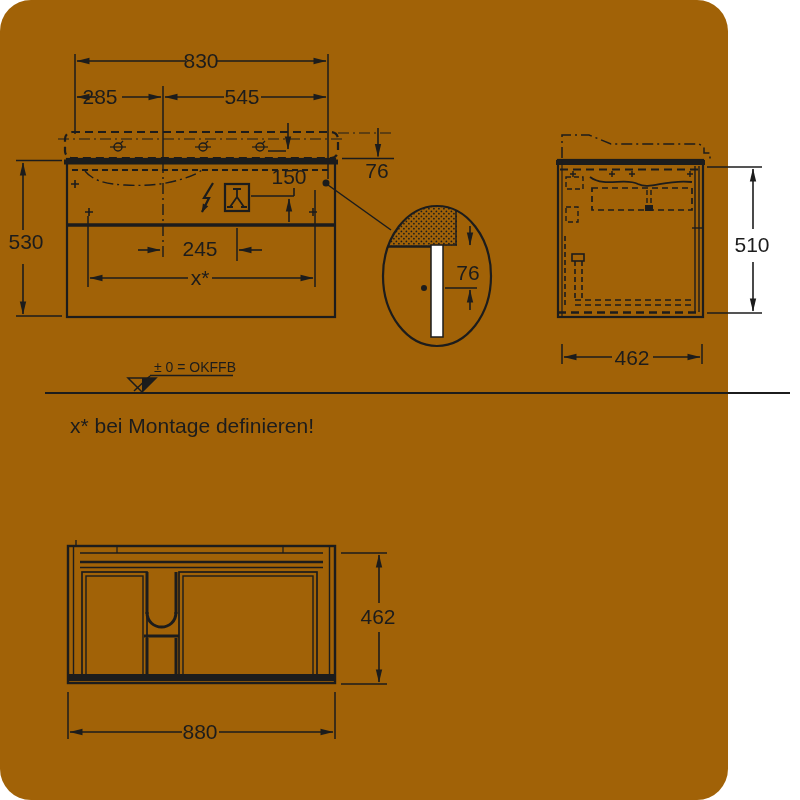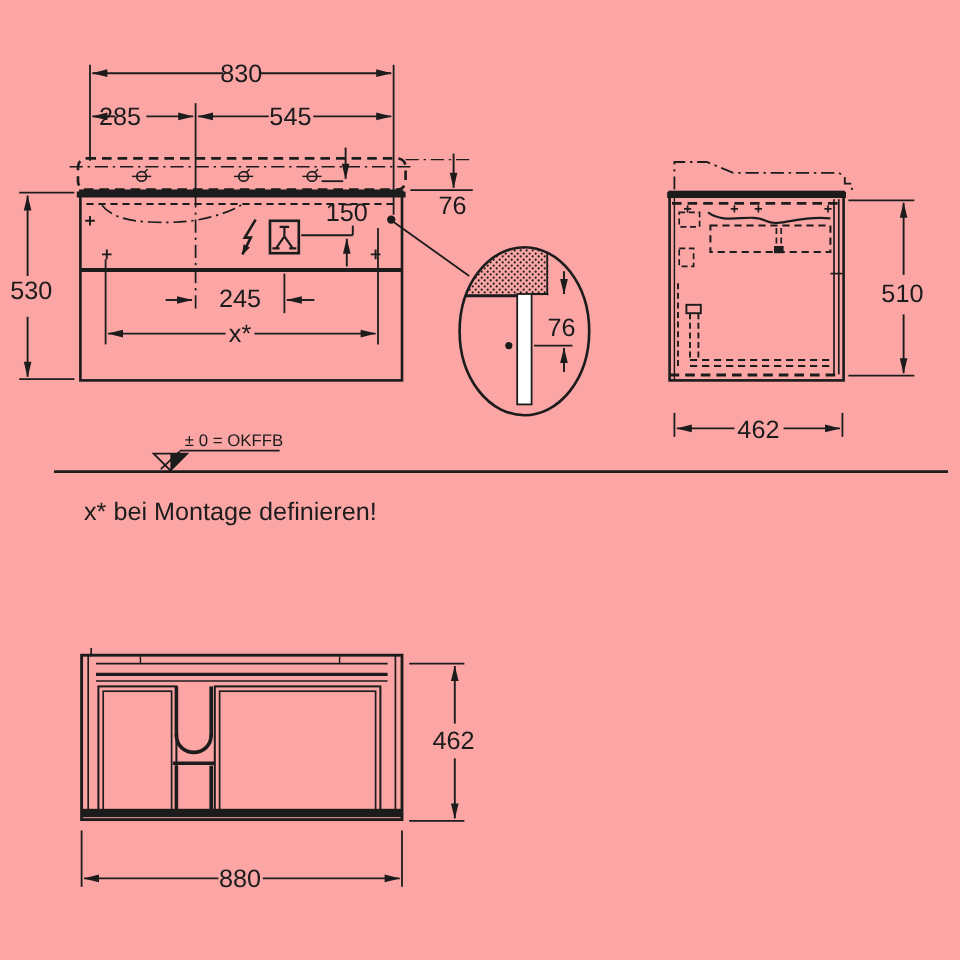--- a/index.html
+++ b/index.html
@@ -1,16 +1,16 @@
 <!DOCTYPE html>
 <html><head>
 <meta charset="utf-8">
 <style>
   html,body{margin:0;padding:0;background:#fff;}
-  #canvas{width:800px;height:800px;background:#fca5a5;position:relative;}
+  #canvas{width:728px;height:800px;background:#a16207;position:relative;border-radius:31px;}
   svg{display:block;}
   .ln{stroke:#1c1c1c;fill:none;stroke-width:2.2;}
   .w1{stroke-width:1.2;} .w14{stroke-width:1.4;} .w15{stroke-width:1.5;} .w16{stroke-width:1.6;}
   .w17{stroke-width:1.7;} .w18{stroke-width:1.8;} .w24{stroke-width:2.4;} .w26{stroke-width:2.6;}
   .w3{stroke-width:3;} .w35{stroke-width:3.5;} .w5{stroke-width:5;}
   .dash{stroke-dasharray:8,5;} .dash2{stroke-dasharray:5,3;} .dash3{stroke-dasharray:6,4;}
   .dashdot{stroke-dasharray:11,4,2,4;}
   .fill{fill:#1c1c1c;stroke:none;}
   text{font-family:"Liberation Sans","DejaVu Sans",sans-serif;fill:#1c1c1c;}
   .dimtxt{font-size:21px;text-anchor:middle;}

